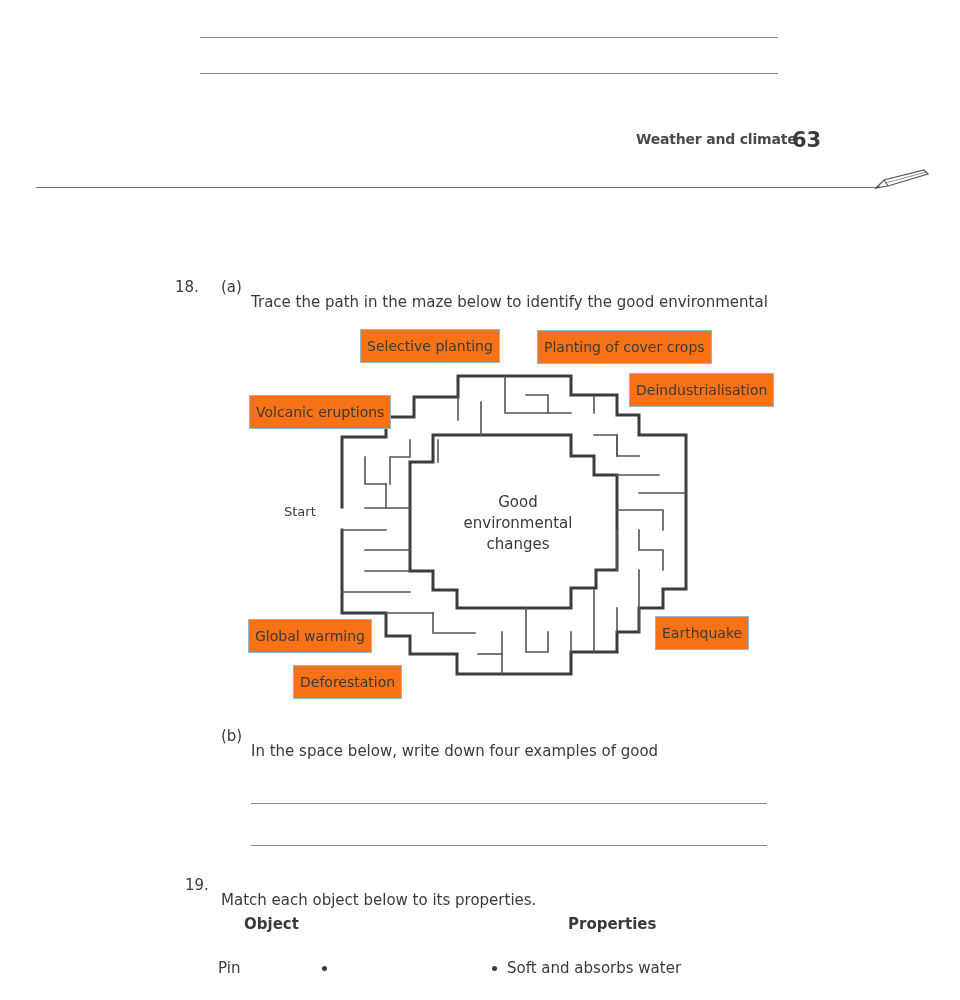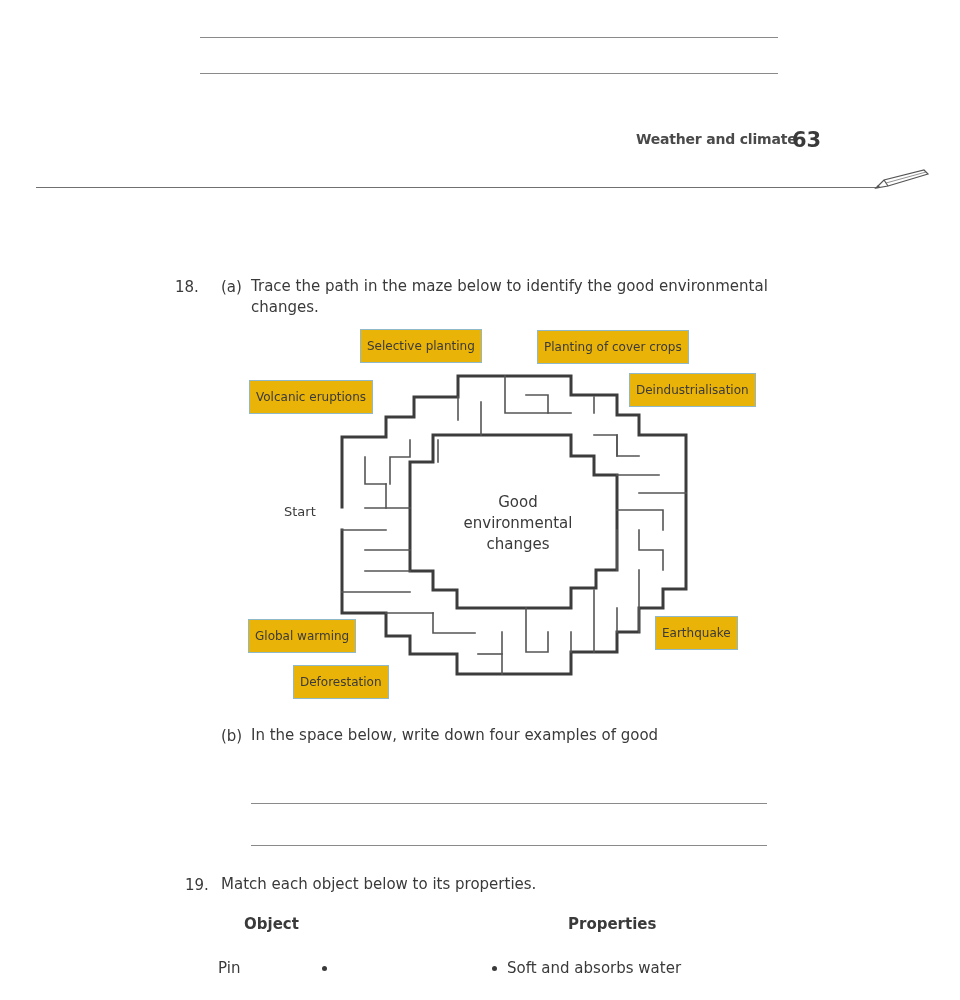--- a/index.html
+++ b/index.html
@@ -5,23 +5,23 @@
   html, body { margin: 0; padding: 0; background: #ffffff; }
   body { width: 960px; height: 1000px; position: relative; overflow: hidden;
          font-family: "DejaVu Sans", "Liberation Sans", sans-serif; color: #3a3a3a; }
   .abs { position: absolute; }
   .answer-line { position: absolute; height: 0; border-top: 1.5px solid #8a8a8a; }
   .header-title { position: absolute; left: 636px; top: 131px; font-size: 14px; font-weight: bold; color: #4a4a4a; letter-spacing: -0.2px; }
   .header-page { position: absolute; left: 792px; top: 128px; font-size: 21px; font-weight: bold; color: #3a3a3a; }
   .header-rule { position: absolute; left: 36px; top: 187px; width: 842px; height: 0; border-top: 1.5px solid #707070; }
   .pencil { position: absolute; left: 872px; top: 168px; }
   .qnum { position: absolute; font-size: 15px; color: #3a3a3a; }
-  .qtext { position: absolute; font-size: 15px; line-height: 21px; color: #3a3a3a; }
-  .label-box { position: absolute; border: 1.5px solid #8fb9c9; background: #eab308;
-               font-size: 12px; color: #3a3a3a; padding: 0 6px; height: 34px; line-height: 32px;
+  .qtext { position: absolute; font-size: 15px; line-height: 21px; color: #3a3a3a; margin-top: 16px; }
+  .label-box { position: absolute; border: 1.5px solid #8fb9c9; background: #f97316;
+               font-size: 14px; color: #3a3a3a; padding: 0 6px; height: 34px; line-height: 32px;
                box-sizing: border-box; white-space: nowrap; }
   .maze-center { position: absolute; left: 448px; top: 492px; width: 140px; text-align: center;
                  font-size: 15px; line-height: 21px; color: #3a3a3a; }
   .start-label { position: absolute; left: 284px; top: 504px; font-size: 13px; color: #3a3a3a; }
   .col-head { position: absolute; font-size: 15px; font-weight: bold; color: #3a3a3a; }
   .match-item { position: absolute; font-size: 15px; color: #3a3a3a; }
   .dot { position: absolute; width: 5px; height: 5px; border-radius: 50%; background: #3a3a3a; }
 </style>
 </head>
 <body>
@@ -36,21 +36,20 @@
   <path d="M4 20 L12 12 L52 2 L56 6 L16 18 Z" fill="none" stroke="#555" stroke-width="1.2"></path>
   <path d="M12 12 L16 18" stroke="#555" stroke-width="1.2"></path>
   <path d="M14 15 L54 4" stroke="#777" stroke-width="0.8"></path>
   <path d="M4 20 L8 19 L6 17 Z" fill="#555"></path>
 </svg>
 
 <div class="qnum" style="left:175px; top:278px;">18.</div>
 <div class="qnum" style="left:221px; top:278px;">(a)</div>
 <div class="qtext" style="left:251px; top:276px; width:540px;">
   <div>Trace the path in the maze below to identify the good environmental</div>
-  <div>changes.</div>
 </div>
 
 <svg class="abs" style="left:0; top:0;" width="960" height="1000" viewBox="0 0 960 1000">
   <g fill="none" stroke="#3c3c3c" stroke-width="3" stroke-linecap="square" stroke-linejoin="miter">
 
     <path d="M342 507 L342 437 L386 437 L386 417 L414 417 L414 397 L458 397 L458 376 L571 376 L571 395 L617 395 L617 415 L639 415 L639 435 L686 435 L686 589 L663 589 L663 608 L639 608 L639 632 L617 632 L617 652 L571 652 L571 674 L457 674 L457 654 L410 654 L410 636 L386 636 L386 613 L342 613 L342 530"></path>
 
     <path d="M410 462 L433 462 L433 435 L571 435 L571 456 L594 456 L594 475 L617 475 L617 570 L596 570 L596 588 L571 588 L571 608 L457 608 L457 590 L433 590 L433 571 L410 571 Z"></path>
   </g>
   <g fill="none" stroke="#555" stroke-width="1.6" stroke-linecap="square">
@@ -87,21 +86,21 @@
     <path d="M639 493 L686 493"></path>
     <path d="M617 510 L663 510 L663 530"></path>
     <path d="M617 530 L617 570"></path>
     <path d="M639 530 L639 550 L663 550 L663 570"></path>
     <path d="M639 570 L639 632"></path>
   </g>
 </svg>
 
 <div class="label-box" style="left:360px; top:329px;">Selective planting</div>
 <div class="label-box" style="left:537px; top:330px;">Planting of cover crops</div>
-<div class="label-box" style="left:249px; top:380px;">Volcanic eruptions</div>
+<div class="label-box" style="left:249px; top:395px;">Volcanic eruptions</div>
 <div class="label-box" style="left:629px; top:373px;">Deindustrialisation</div>
 <div class="label-box" style="left:248px; top:619px;">Global warming</div>
 <div class="label-box" style="left:655px; top:616px;">Earthquake</div>
 <div class="label-box" style="left:293px; top:665px;">Deforestation</div>
 
 <div class="maze-center">
   <div>Good</div>
   <div>environmental</div>
   <div>changes</div>
 </div>

